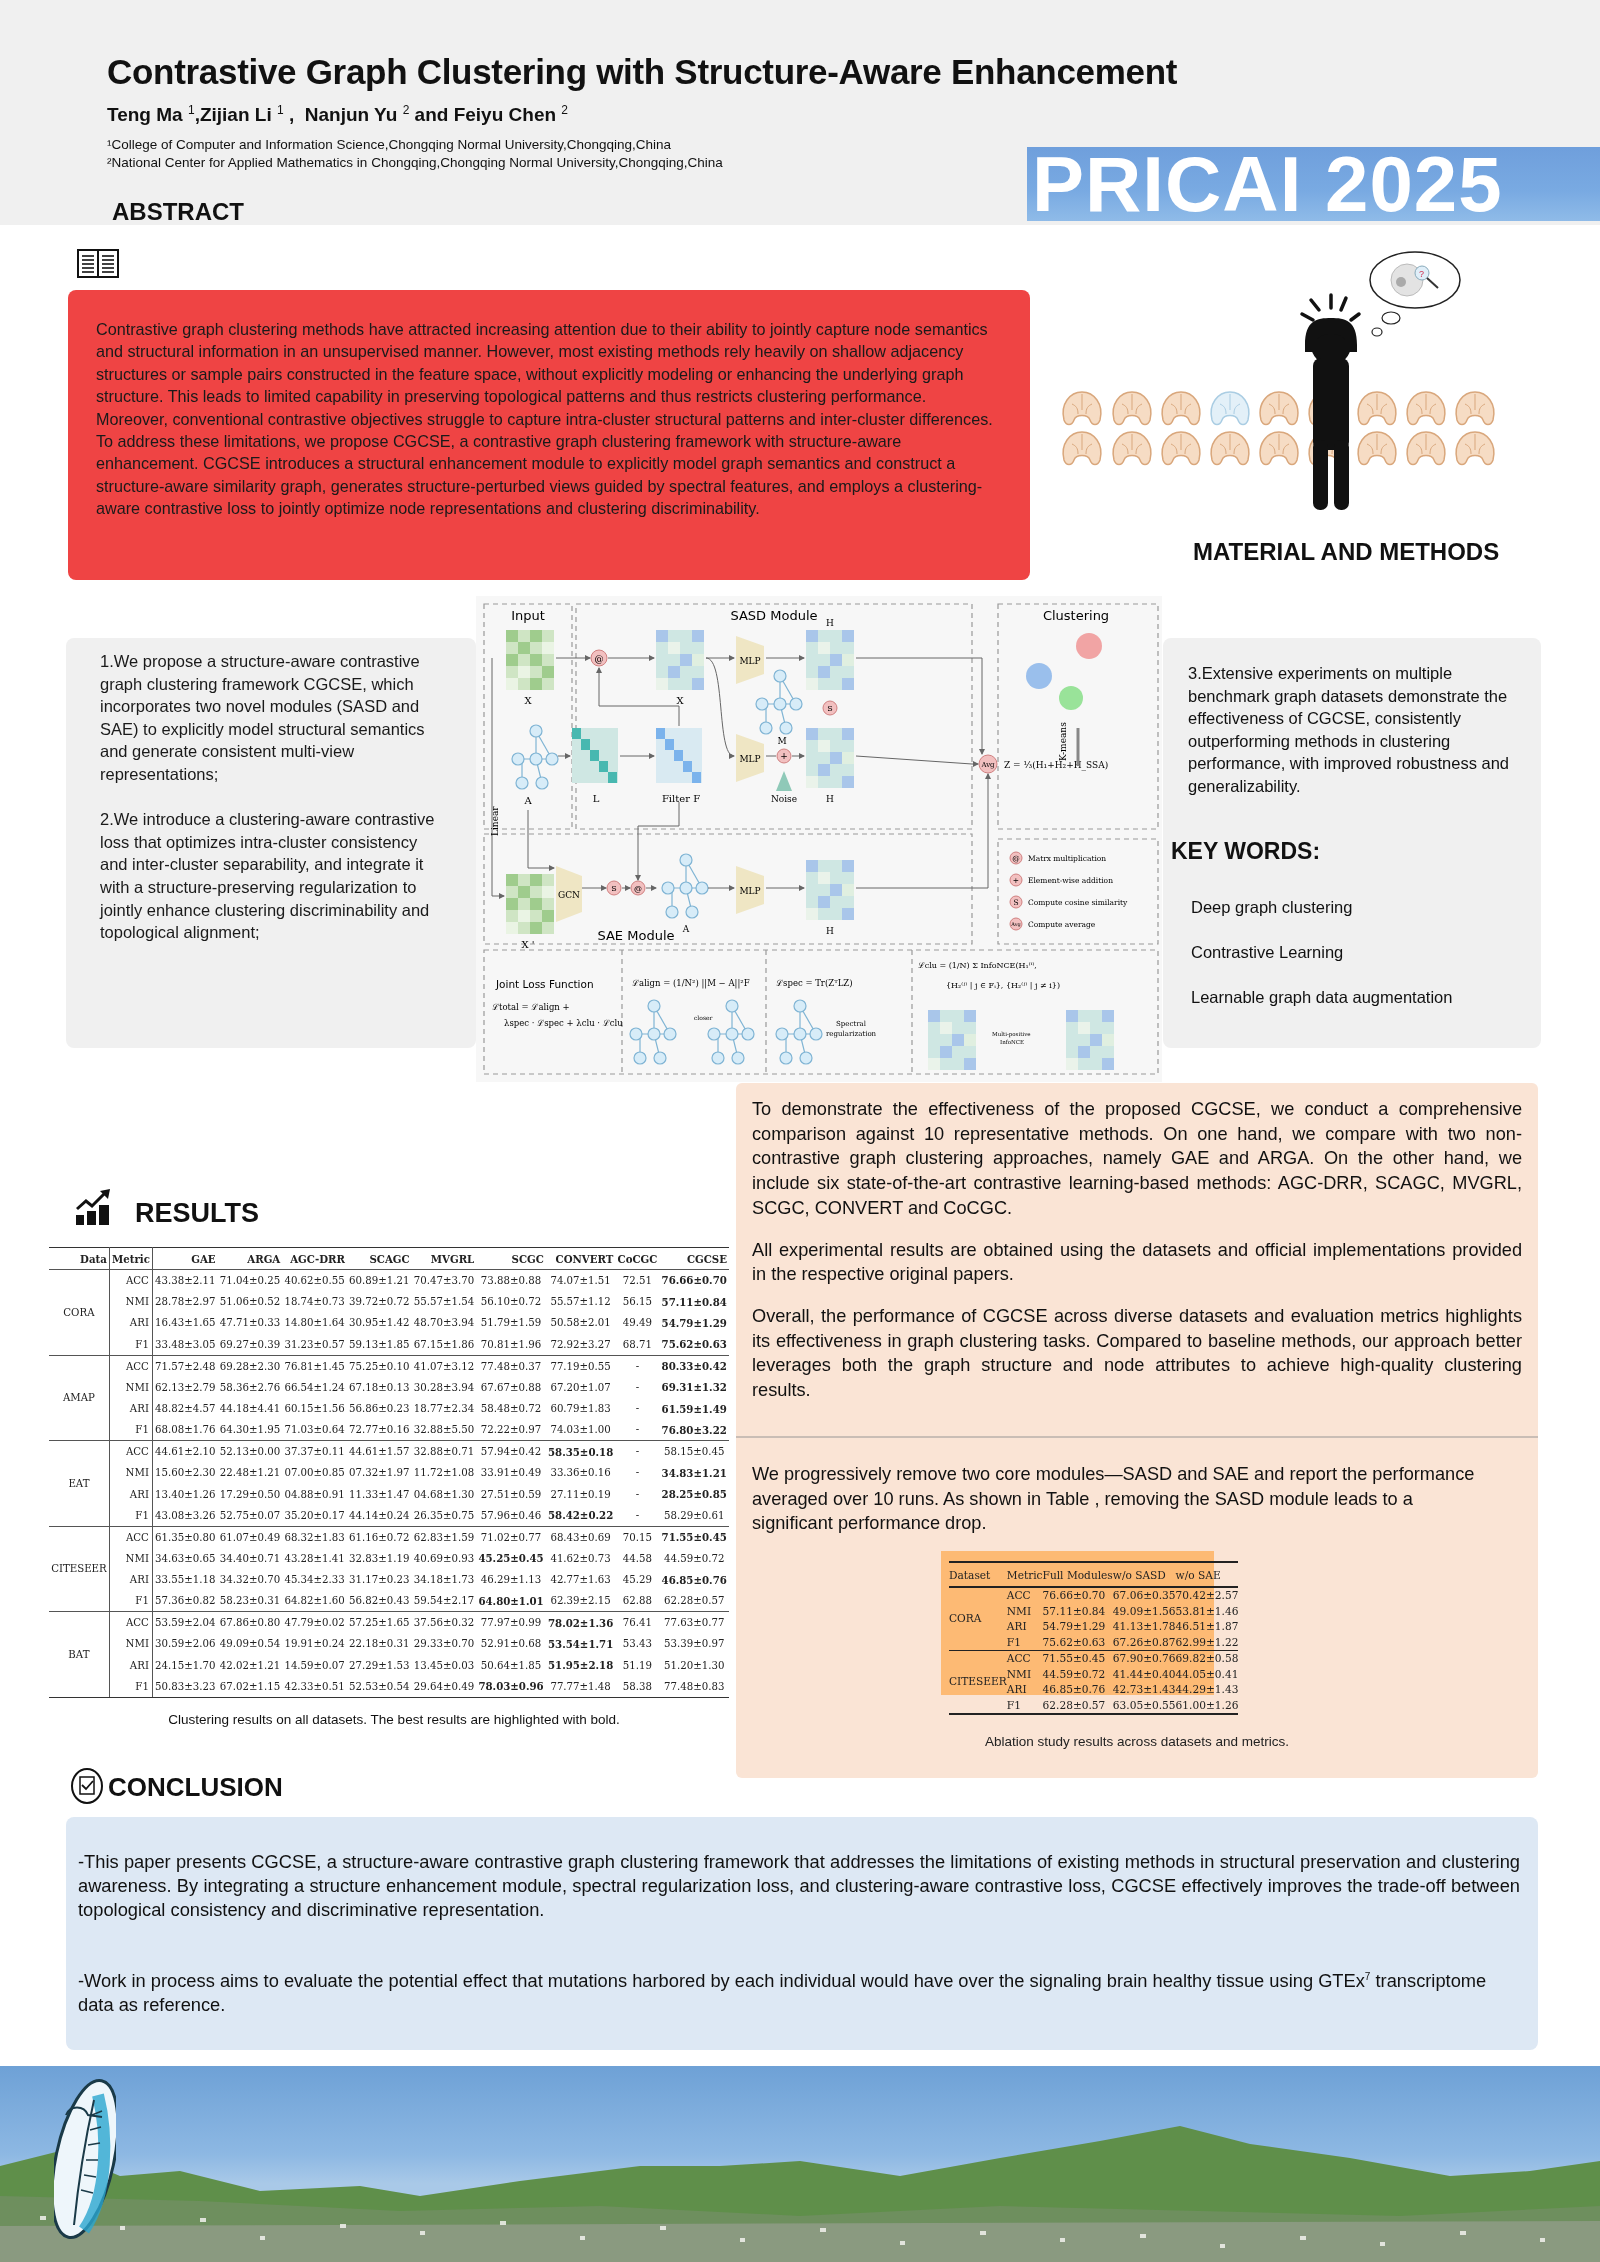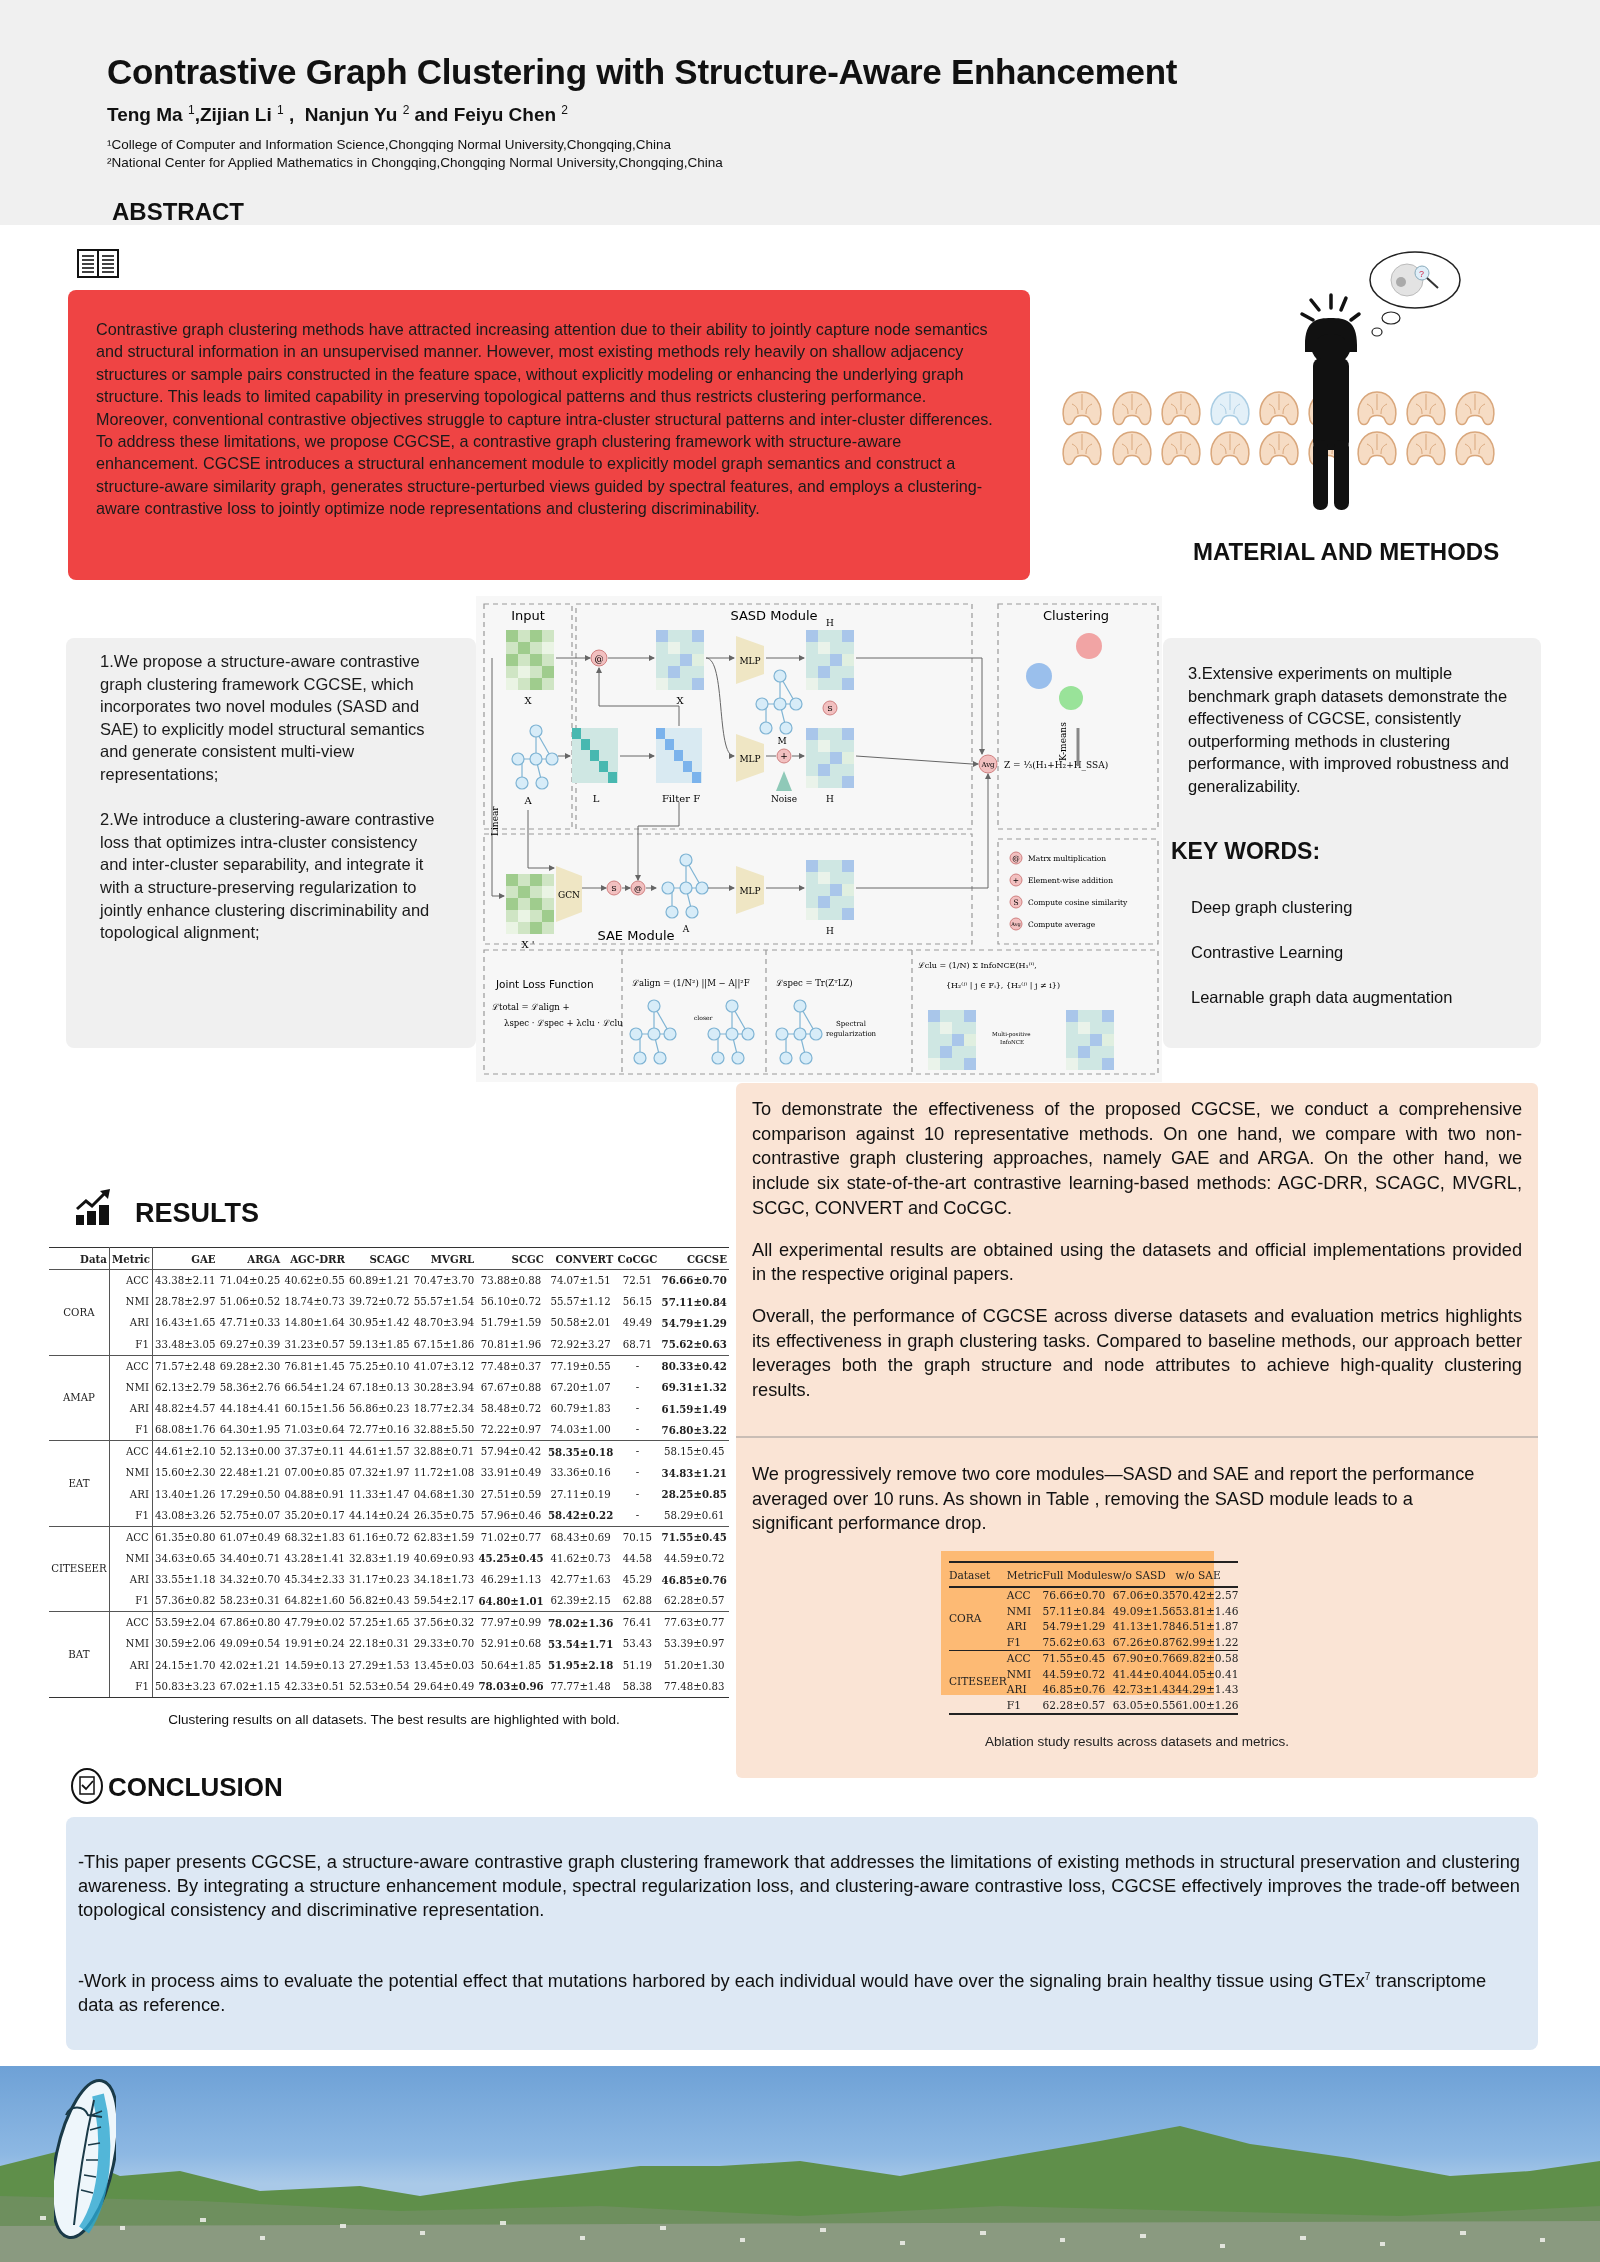--- a/index.html
+++ b/index.html
@@ -101,20 +101,21 @@
   <div class="title">Contrastive Graph Clustering with Structure-Aware Enhancement</div>
   <div class="authors">
     <span>Teng Ma</span>
     <sup>1</sup><span>,</span><span>Zijian Li</span>
     <sup>1</sup><span style="white-space:pre"> ,  </span><span>Nanjun Yu</span>
     <sup>2</sup><span style="white-space:pre"> and </span><span>Feiyu Chen</span>
     <sup>2</sup>
   </div>
   <div class="affil a1">¹College of Computer and Information Science,Chongqing Normal University,Chongqing,China</div>
   <div class="affil a2">²National Center for Applied Mathematics in Chongqing,Chongqing Normal University,Chongqing,China</div>
+  <div class="banner">PRICAI 2025</div>
   <div class="sec-abstract">ABSTRACT</div>
 </div>
 
 <div class="book-icon">
   <svg viewBox="0 0 42 32" width="42" height="32">
     <rect x="1" y="3" width="40" height="27" fill="#fff" stroke="#111" stroke-width="2"></rect>
     <line x1="21" y1="3" x2="21" y2="30" stroke="#111" stroke-width="2"></line>
     <g stroke="#111" stroke-width="1.6">
       <line x1="5" y1="9" x2="17" y2="9"></line>
         <line x1="5" y1="13" x2="17" y2="13"></line>
@@ -645,21 +646,21 @@
         <td>29.33±0.70</td>
         <td>52.91±0.68</td>
         <td class="b">53.54±1.71</td>
         <td class="u">53.43</td>
         <td>53.39±0.97</td>
       </tr>
       <tr>
         <td class="mt">ARI</td>
         <td>24.15±1.70</td>
         <td>42.02±1.21</td>
-        <td>14.59±0.13</td>
+        <td>14.59±0.07</td>
         <td>27.29±1.53</td>
         <td>13.45±0.03</td>
         <td>50.64±1.85</td>
         <td class="b">51.95±2.18</td>
         <td>51.19</td>
         <td class="u">51.20±1.30</td>
       </tr>
       <tr class="last">
         <td class="mt">F1</td>
         <td>50.83±3.23</td>

